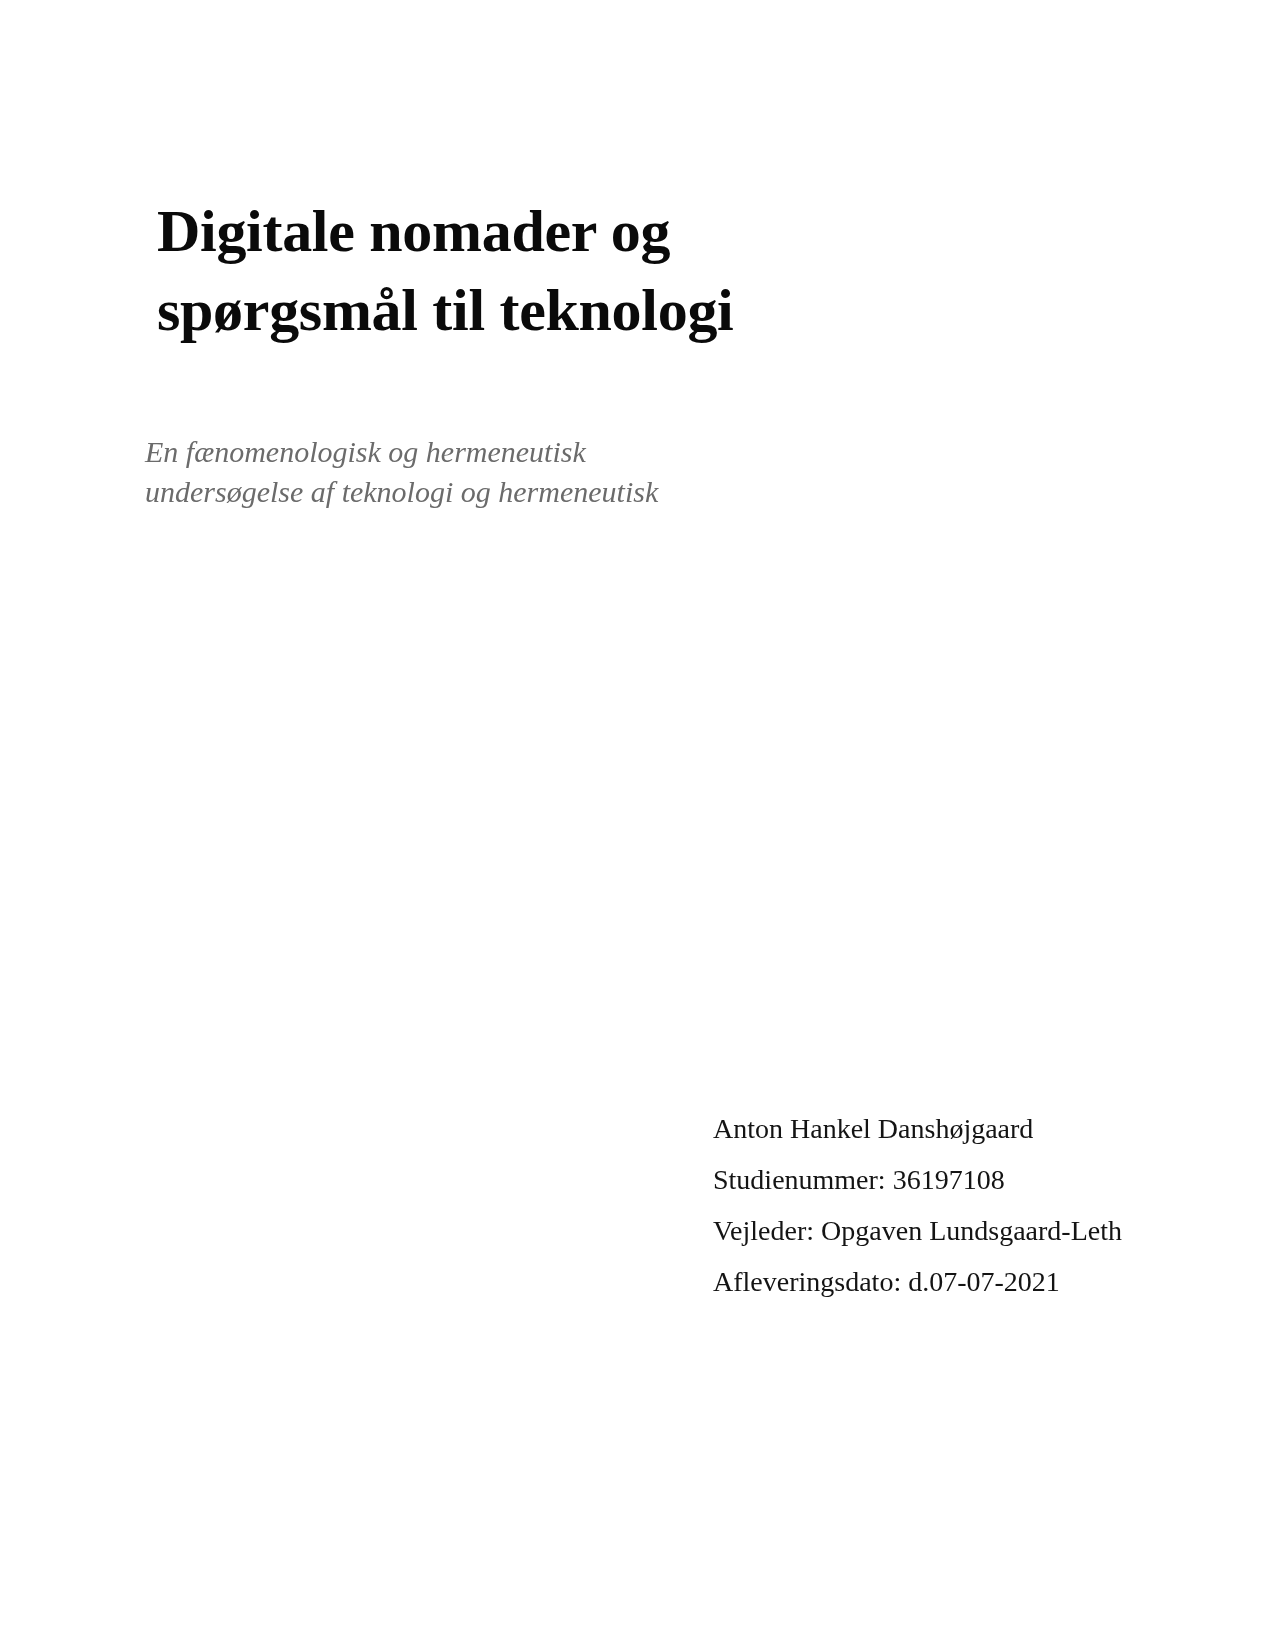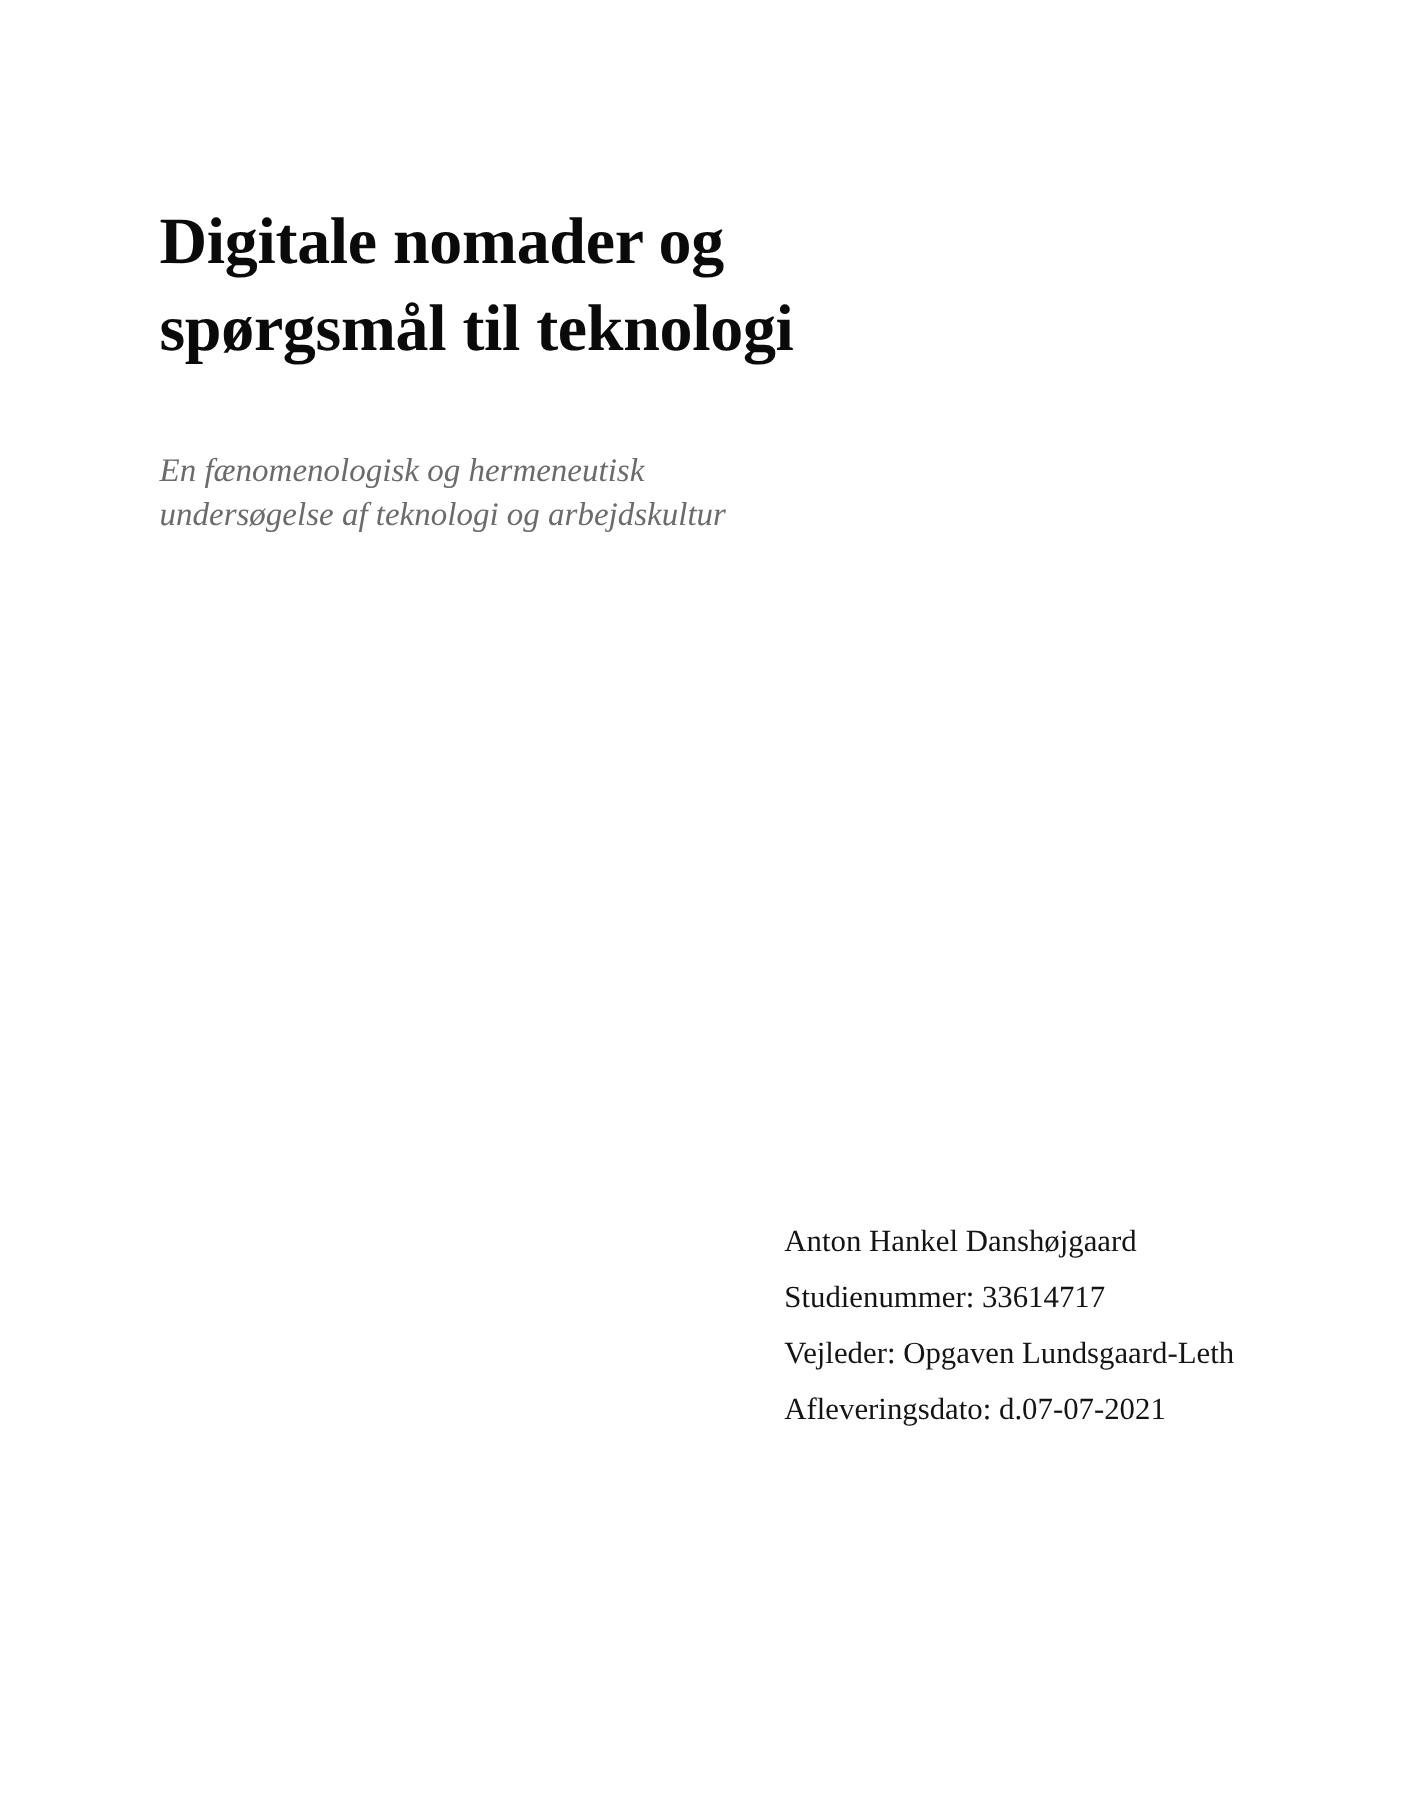--- a/index.html
+++ b/index.html
@@ -20,21 +20,21 @@
     left: 145px;
     top: 180px;
     width: 1000px;
   }
   .doc-title {
     font-family: "Liberation Serif", serif;
     font-weight: bold;
     font-size: 60px;
     line-height: 1.32;
     color: #0a0a0a;
-    margin: 0;
+    margin: 12px;
     letter-spacing: -0.3px;
   }
   .doc-subtitle {
     font-family: "Liberation Serif", serif;
     font-style: italic;
     font-weight: normal;
     font-size: 30px;
     line-height: 1.32;
     color: #6b6b6b;
     margin: 0;
@@ -64,24 +64,24 @@
 
 <div class="page">
 
   <div class="title-block">
     <h1 class="doc-title">
       <span>Digitale nomader og</span><br>
       <span>spørgsmål til teknologi</span>
     </h1>
     <h2 class="doc-subtitle">
       <span>En fænomenologisk og hermeneutisk</span><br>
-      <span>undersøgelse af teknologi og arbejdskultur</span>
+      <span>undersøgelse af teknologi og hermeneutisk</span>
     </h2>
   </div>
 
   <div class="meta-block">
     <p class="meta-line">Anton Hankel Danshøjgaard</p>
-    <p class="meta-line">Studienummer: 33614717</p>
+    <p class="meta-line">Studienummer: 36197108</p>
     <p class="meta-line">Vejleder: Opgaven Lundsgaard-Leth</p>
     <p class="meta-line">Afleveringsdato: d.07-07-2021</p>
   </div>
 
 </div>
 
 </body></html>

